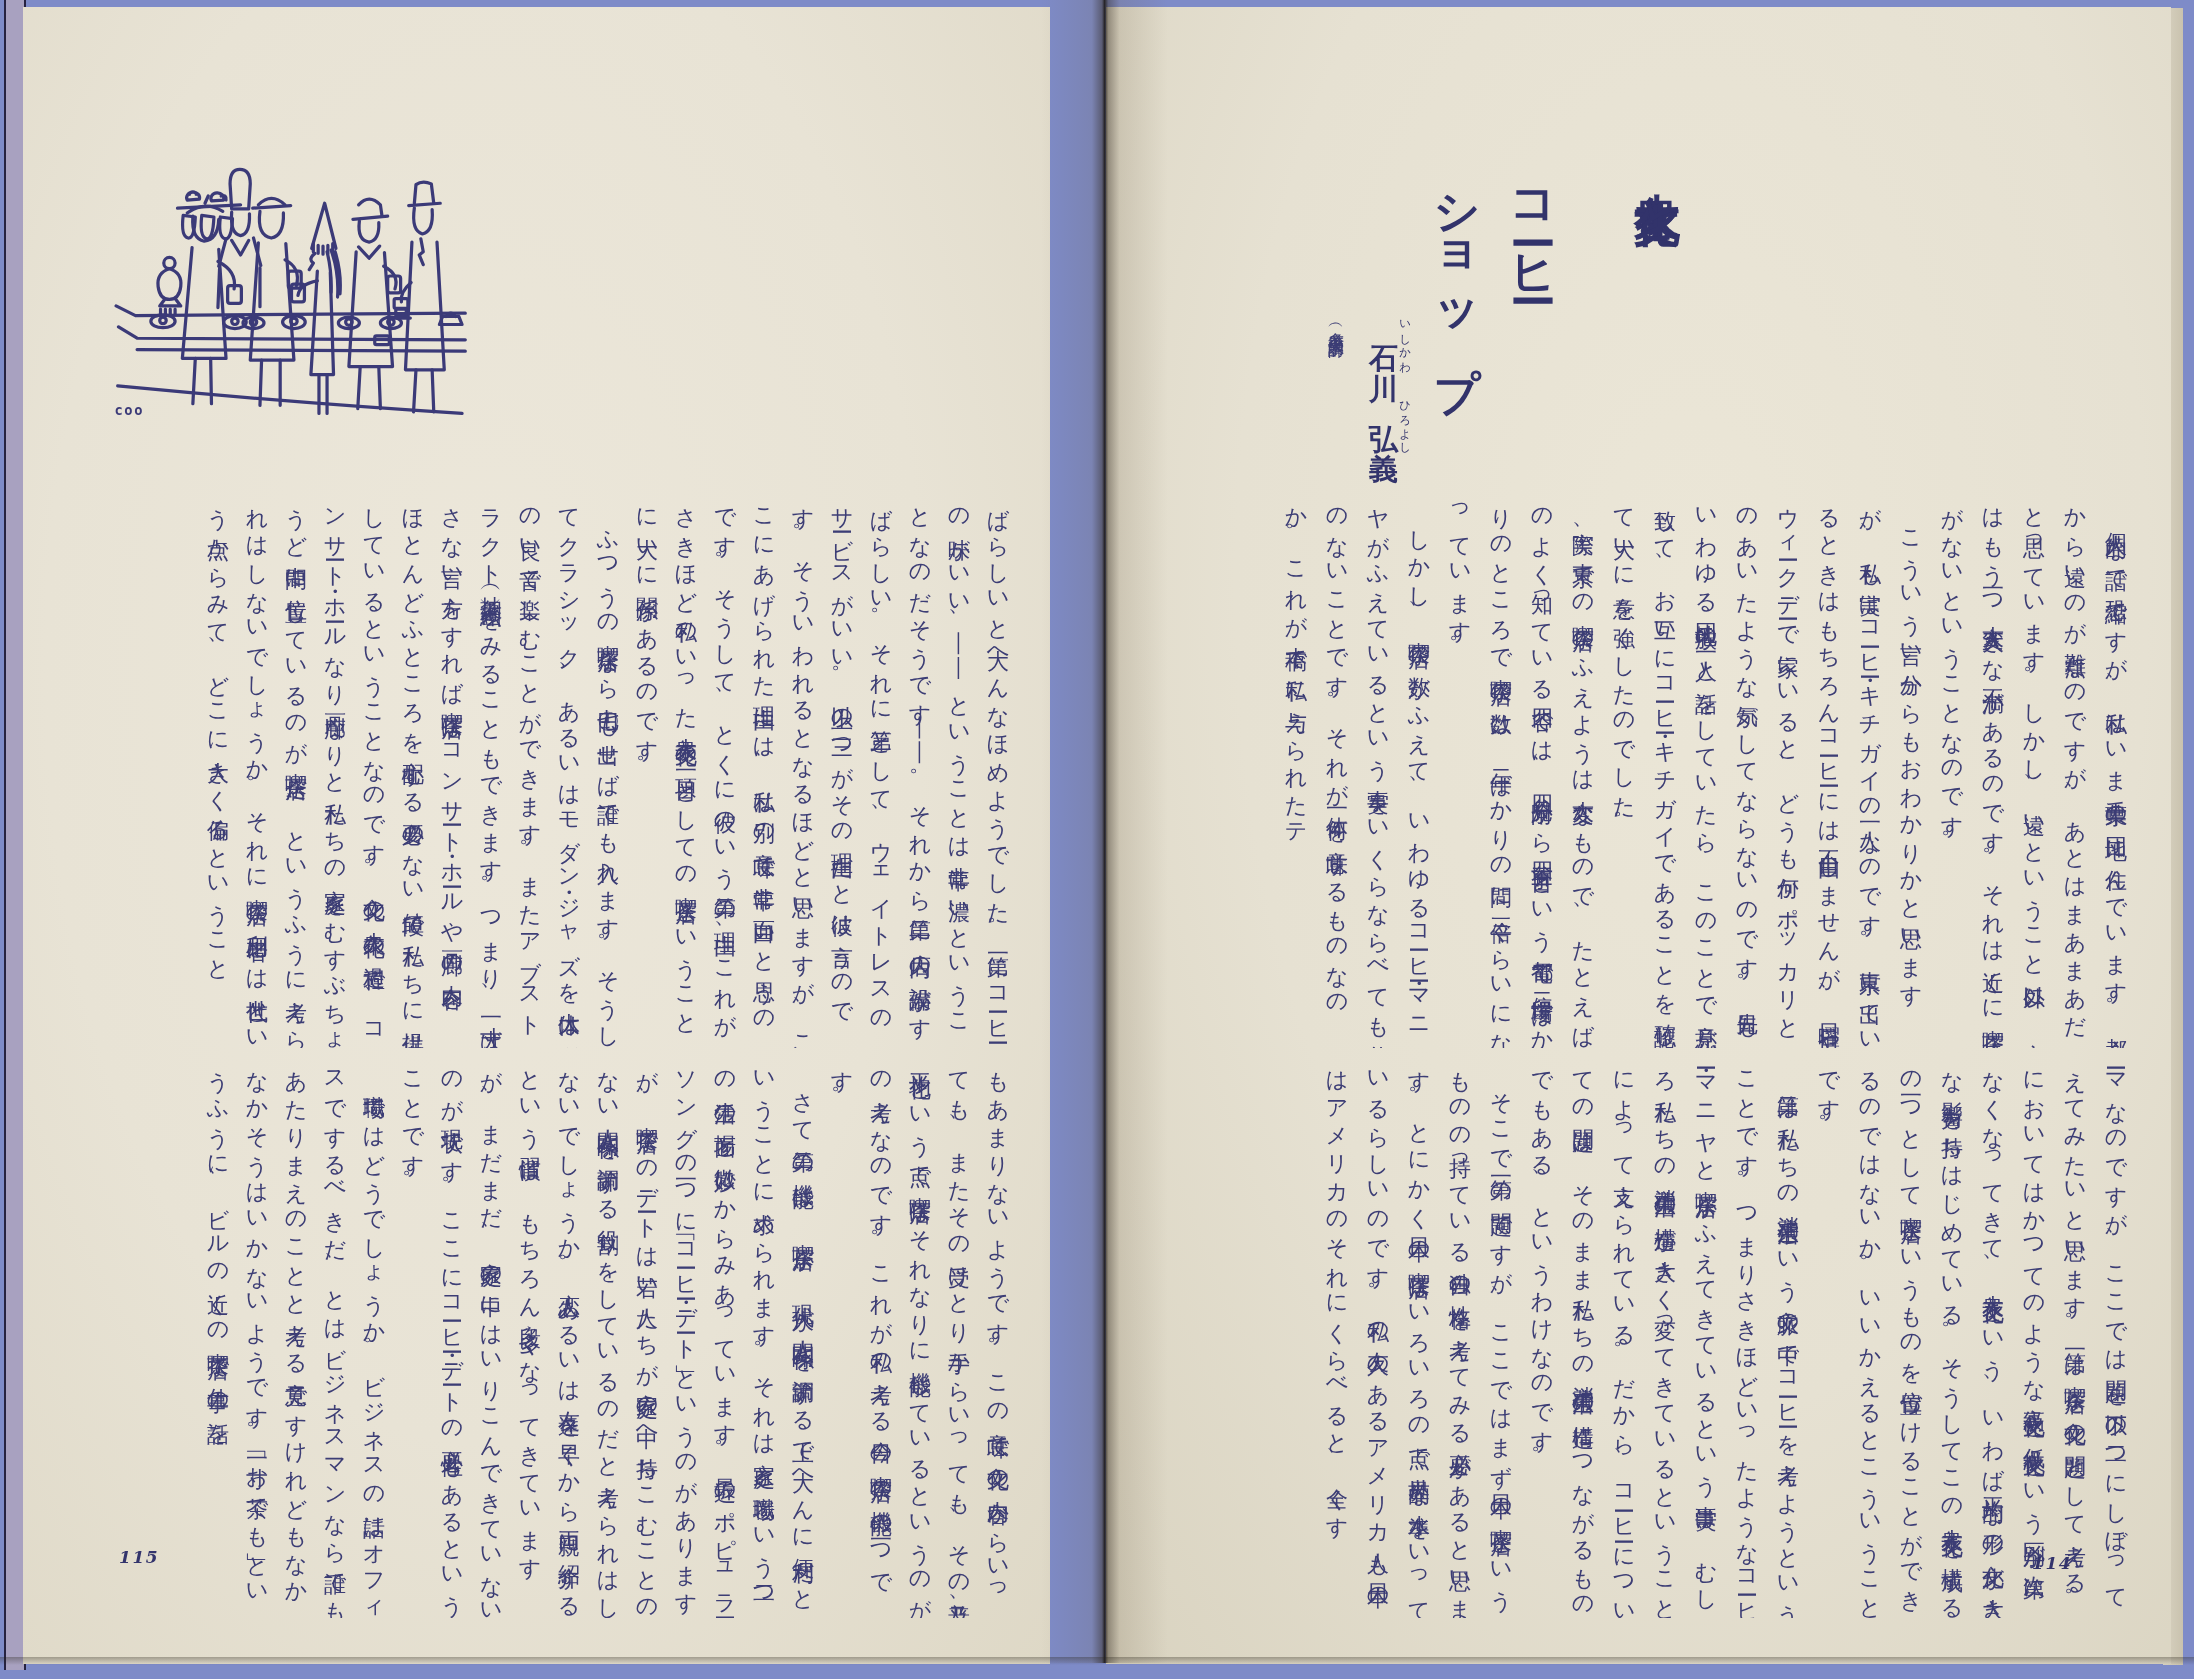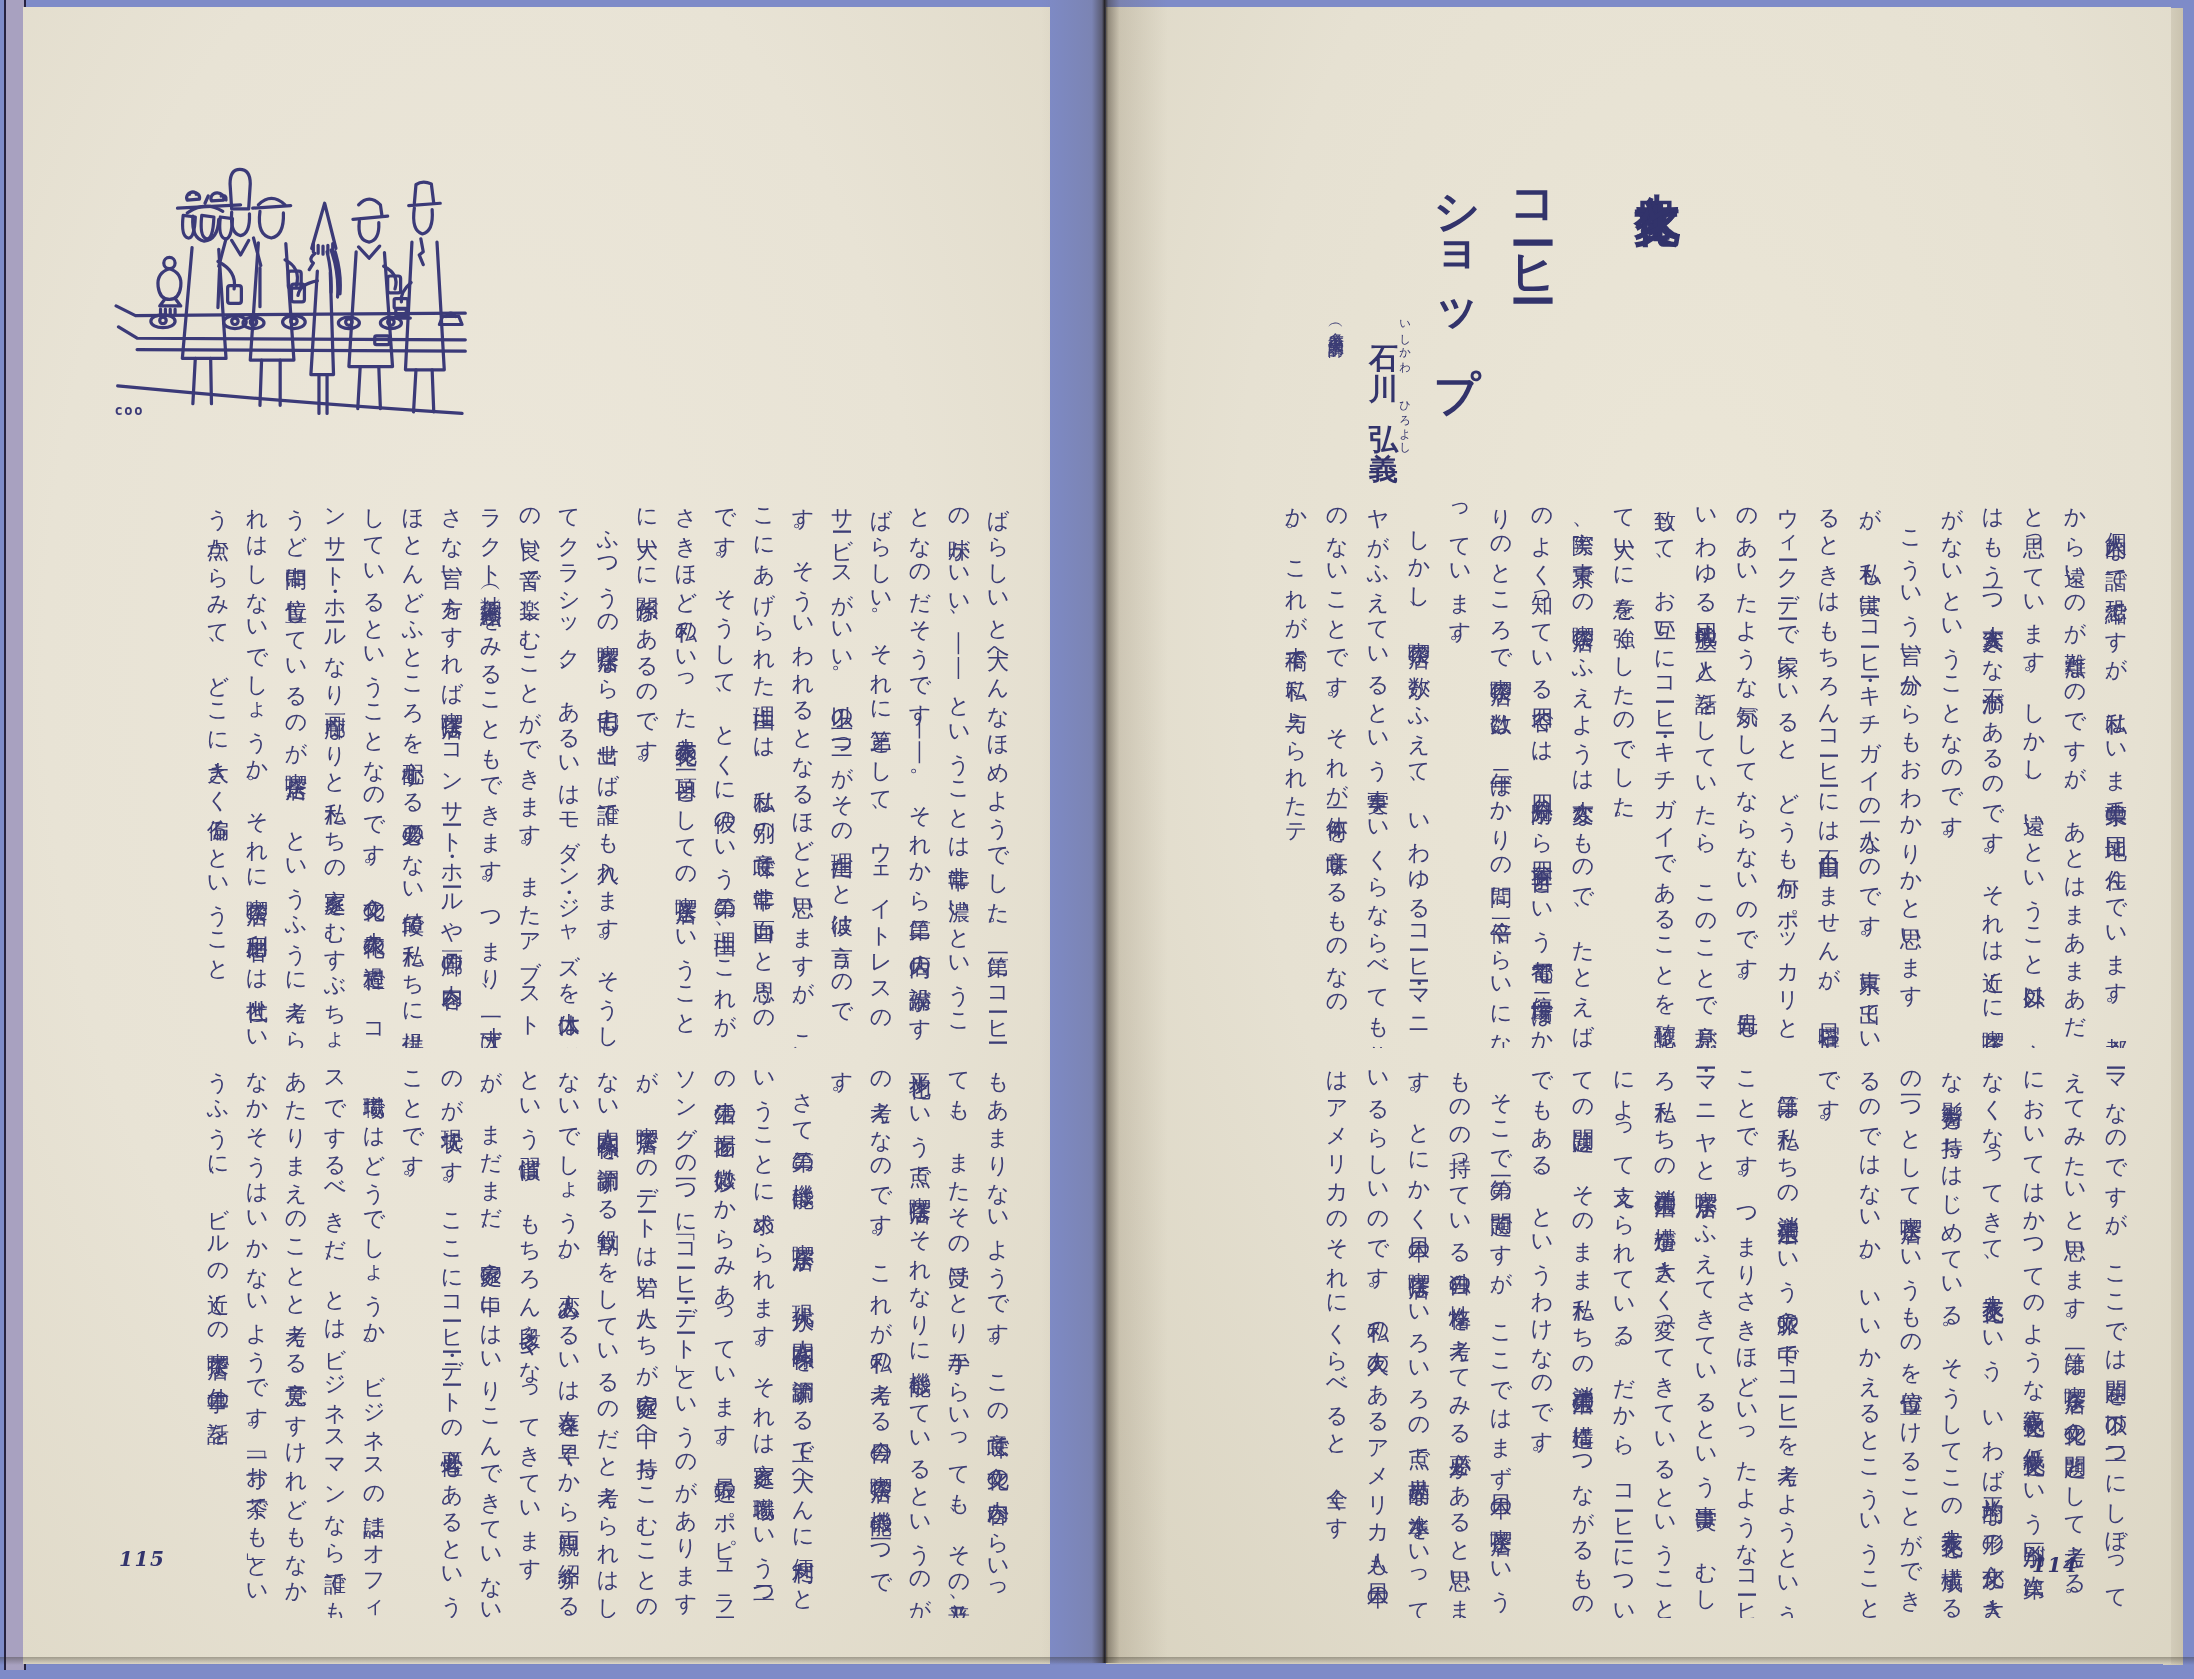--- a/index.html
+++ b/index.html
@@ -44,21 +44,21 @@
   .title-2{left:397px;top:156px;}
   .title-3{left:321px;top:156px;}
 
   
   .author{position:absolute;left:258px;top:305px;height:244px;writing-mode:vertical-rl;
           text-orientation:mixed;font-size:29px;letter-spacing:6.5px;color:#33346c;font-weight:bold;}
   .author rt{font-size:11.4px;letter-spacing:0.8px;font-weight:normal;}
   .affiliation{position:absolute;left:219px;top:310px;height:244px;writing-mode:vertical-rl;
           text-orientation:mixed;font-size:16px;letter-spacing:1.6px;color:#3c3d75;}
 
-  .pageno{position:absolute;font-style:italic;font-weight:bold;font-size:20px;color:#33346c;
+  .pageno{position:absolute;font-style:italic;font-weight:bold;font-size:17px;color:#33346c;
           letter-spacing:1.6px;}
   .pageno-left{left:96px;top:1540px;}
   .pageno-right{left:926px;top:1546px;}
 
   .illustration{position:absolute;left:68px;top:75px;width:616px;height:388px;}
   .illustration svg{width:100%;height:100%;}
   .ill{stroke:#3b3a78;fill:none;stroke-width:4;stroke-linecap:round;stroke-linejoin:round;}
   .sig{font-family:"DejaVu Sans Mono","Liberation Mono",monospace;font-size:17px;
        font-weight:bold;fill:#3b3a78;letter-spacing:2px;}
 </style>

